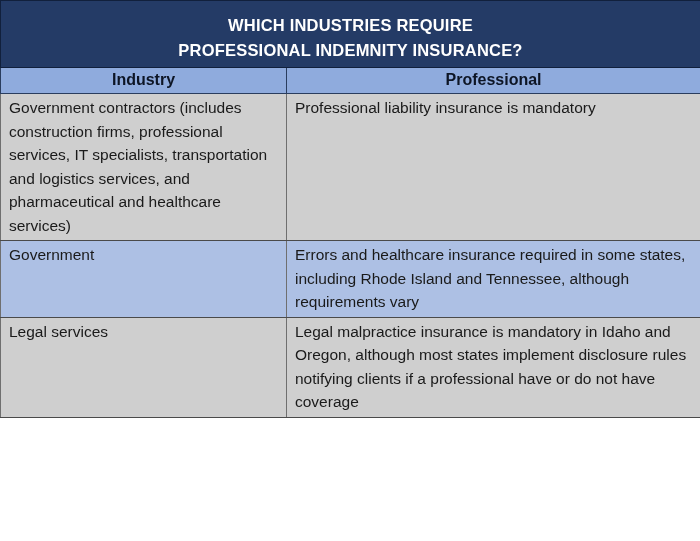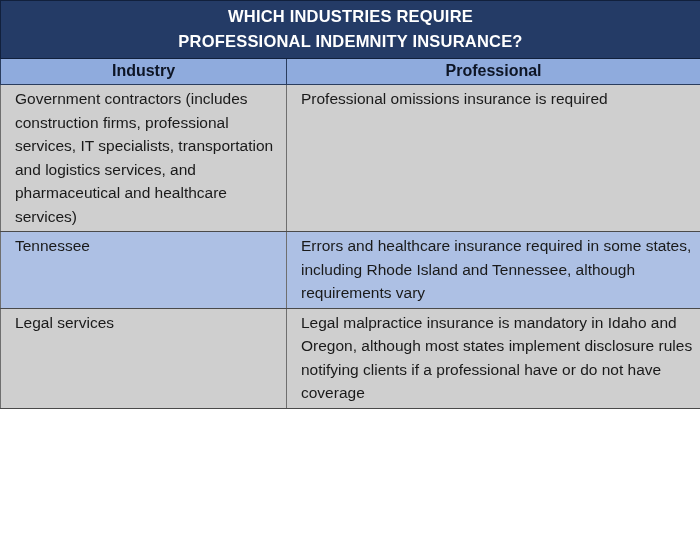--- a/index.html
+++ b/index.html
@@ -29,21 +29,21 @@
 
   
   .title-cell {
     background: #243b66;
     color: #ffffff;
     text-align: center;
     font-weight: bold;
     font-size: 16.5px;
     line-height: 25px;
     letter-spacing: 0.2px;
-    padding: 3px 6px 4px 6px;
+    padding: 12px 6px 4px 6px;
     border: 1px solid #11203c;
     box-sizing: border-box;
     height: 54px;
     vertical-align: middle;
   }
   .title-line {
     display: block;
     white-space: nowrap;
   }
 
@@ -60,21 +60,21 @@
     border-top: none;
     box-sizing: border-box;
     vertical-align: middle;
   }
 
   
   td.cell {
     font-size: 15.5px;
     line-height: 23.5px;
     color: #1a1a1a;
-    padding: 2px 7px 3px 14px;
+    padding: 2px 7px 3px 8px;
     vertical-align: top;
     border-left: 1px solid #6f6f6f;
     border-right: 1px solid #6f6f6f;
     border-top: 1px solid #4a4a4a;
     border-bottom: 1px solid #4a4a4a;
     box-sizing: border-box;
     word-wrap: break-word;
   }
 
   tr.row-gray td.cell { background: #cfcfcf; }
@@ -100,24 +100,24 @@
         </th>
       </tr>
       <tr>
         <th class="col-head">Industry</th>
         <th class="col-head">Professional</th>
       </tr>
     </thead>
     <tbody>
       <tr class="row-gray">
         <td class="cell">Government contractors (includes construction firms, professional services, IT specialists, transportation and logistics services, and pharmaceutical and healthcare services)</td>
-        <td class="cell">Professional omissions insurance is required</td>
+        <td class="cell">Professional liability insurance is mandatory</td>
       </tr>
       <tr class="row-blue">
-        <td class="cell">Tennessee</td>
+        <td class="cell">Government</td>
         <td class="cell">Errors and healthcare insurance required in some states, including Rhode Island and Tennessee, although requirements vary</td>
       </tr>
       <tr class="row-gray">
         <td class="cell">Legal services</td>
         <td class="cell">Legal malpractice insurance is mandatory in Idaho and Oregon, although most states implement disclosure rules notifying clients if a professional have or do not have coverage</td>
       </tr>
     </tbody>
   </table>
 </div>
 

